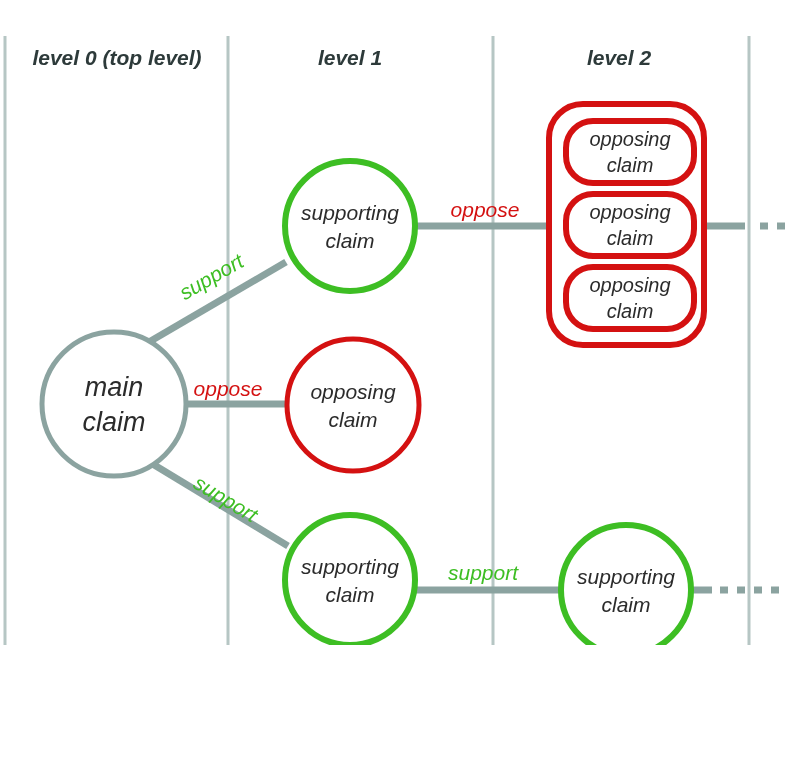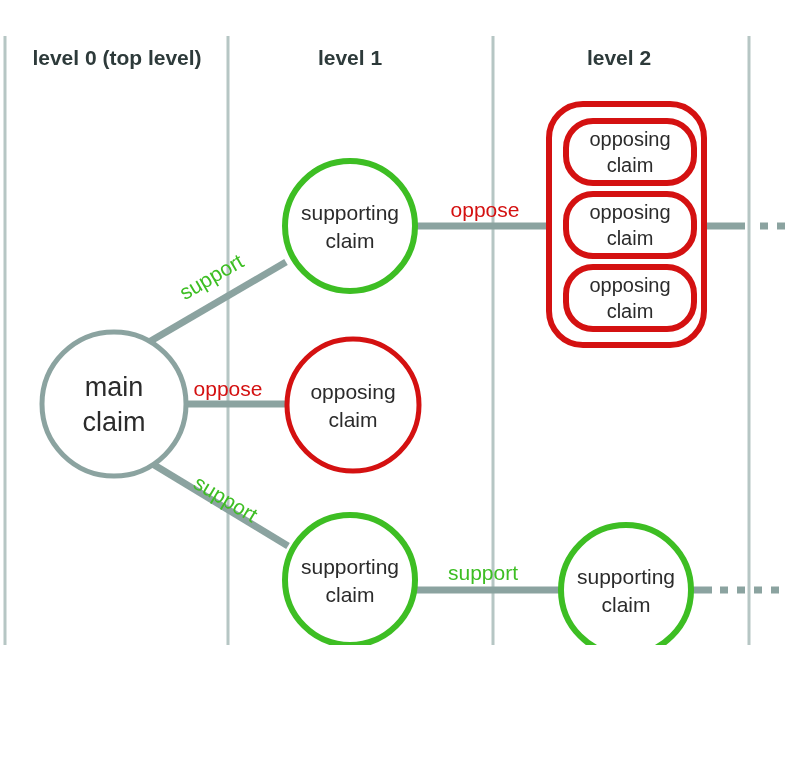--- a/index.html
+++ b/index.html
@@ -10,20 +10,21 @@
   body {
     font-family: "Liberation Sans", sans-serif;
     -webkit-font-smoothing: antialiased;
   }
   #canvas {
     position: relative;
     width: 800px;
     height: 645px;
     background: #ffffff;
     overflow: hidden;
+    font-style: italic;
   }
   #diagram-svg {
     position: absolute;
     left: 0;
     top: 0;
     width: 800px;
     height: 763px;
   }
   .lvl-label {
     font-family: "Liberation Sans", sans-serif;

